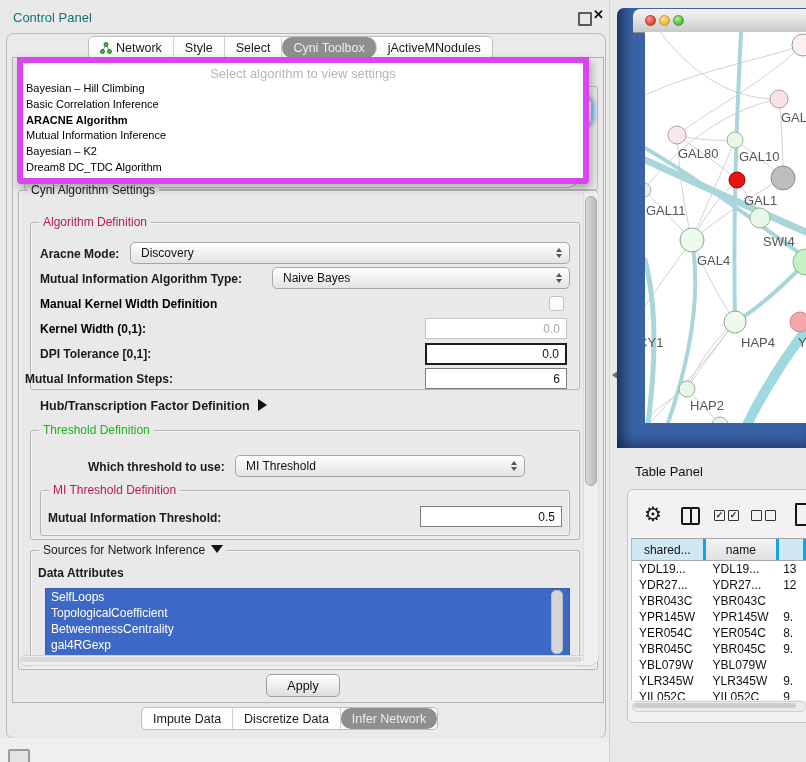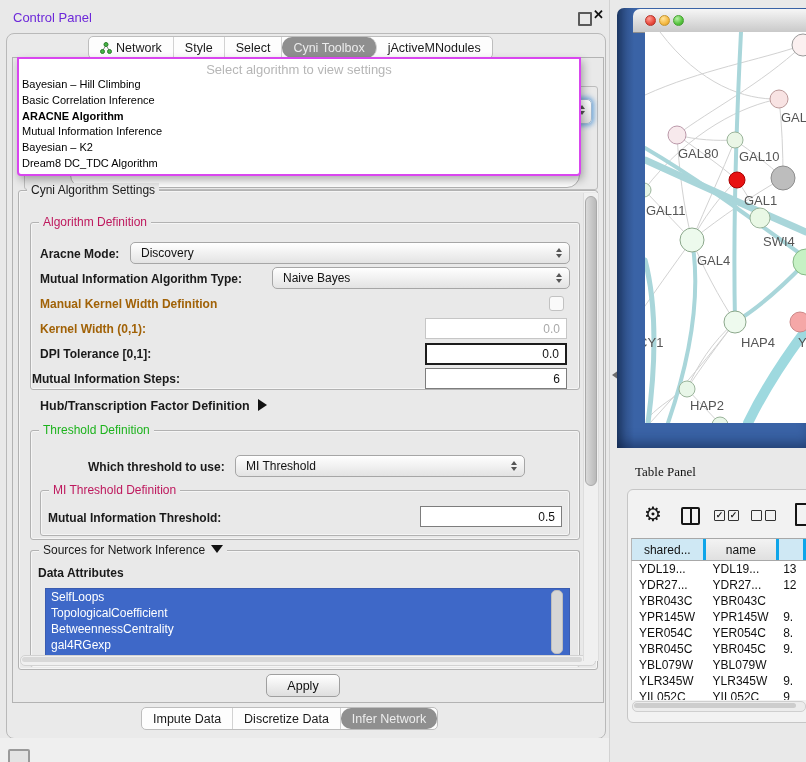--- a/index.html
+++ b/index.html
@@ -3,50 +3,50 @@
 <meta charset="utf-8">
 <style>
   html,body{margin:0;padding:0;}
   body{
     width:806px;height:762px;position:relative;overflow:hidden;
     background:#e9e9e9;font-family:"Liberation Sans",sans-serif;
     -webkit-font-smoothing:antialiased;
   }
   .abs{position:absolute;}
   
-  .cp-title{left:13px;top:10px;font-size:13px;color:#6d28d9;}
+  .cp-title{left:13px;top:10px;font-size:13px;color:#0f766e;}
   .float-btn{left:578px;top:12px;width:10px;height:10px;border:2px solid #5a5a5a;border-radius:1px;background:transparent;}
   .close-btn{left:593px;top:7px;font-size:13px;font-weight:bold;color:#111;}
   .outer-panel{left:6px;top:33px;width:598px;height:704px;border:1px solid #b9b9b9;border-radius:8px;background:#eaeaea;}
   .inner-pane{left:12px;top:57px;width:590px;height:644px;border:1px solid #b3b3b3;background:#e9e9e9;}
   
   .tabbar{display:flex;align-items:stretch;background:#fdfdfd;border:1px solid #bdbdbd;border-radius:5px;overflow:hidden;height:21px;}
   .tab{display:flex;align-items:center;gap:4px;padding:0 11px;font-size:12.5px;color:#1a1a1a;border-right:1px solid #d2d2d2;white-space:nowrap;}
   .tab:last-child{border-right:none;}
   .tab.selected{background:#8f8f8f;color:#ececec;border-radius:10px;}
   .top-tabs{left:88px;top:36px;}
   .bottom-tabs{left:141px;top:707px;}
   
   .frag-group{border:1px solid #bcbcbc;border-radius:3px;}
   .frag-combo{left:470px;top:99px;width:120px;height:23px;background:linear-gradient(#ffffff,#dfdfdf);
     border:1px solid #9db8d2;border-radius:5px;box-shadow:0 0 5px 2px rgba(90,155,215,.85);}
   .frag-field{left:70px;top:160px;width:508px;height:26px;background:#fcfcfc;border:1px solid #b2b2b2;border-radius:13px;}
   
-  .popup{left:17px;top:57px;width:560px;height:115px;background:#ffffff;border:2px solid #d946ef;
+  .popup{left:17px;top:57px;width:560px;height:115px;background:#ffffff;border:6px solid #d946ef;
     border-radius:0 0 4px 4px;box-shadow:2px 4px 9px rgba(0,0,0,.3);z-index:9;}
   .popup-placeholder{width:100%;text-align:center;padding-top:3px;font-size:13px;color:#b6b6b6;}
   .popup-item{padding:0 0 0 3px;font-size:11px;line-height:15.8px;color:#000;white-space:nowrap;}
   .popup-item.bold{font-weight:bold;}
   
   .group{border:1px solid #b2b2b2;border-radius:3px;box-shadow:inset 0 0 0 1px rgba(255,255,255,.55);}
   .legend{position:absolute;top:-8px;left:8px;background:#e9e9e9;padding:0 4px;font-size:12px;color:#1a1a1a;white-space:nowrap;}
   .legend.blue{color:#be185d;}
   .legend.green{color:#1db31d;}
   .lbl{font-size:12px;font-weight:bold;color:#1a1a1a;white-space:nowrap;}
-  .lbl.disabled{color:#a16207;}
+  .lbl.disabled{color:#000000;}
   
   .combo{background:linear-gradient(#ffffff,#e3e3e3);border:1px solid #a6a6a6;border-radius:5px;
     font-size:12px;color:#111;display:flex;align-items:center;padding:0 20px 0 10px;box-sizing:border-box;}
   .combo .arrows{position:absolute;right:7px;top:50%;transform:translateY(-50%);display:flex;flex-direction:column;gap:2px;}
   .combo .arrows i{display:block;width:0;height:0;border-left:3.5px solid transparent;border-right:3.5px solid transparent;}
   .combo .arrows .up{border-bottom:4px solid #555;}
   .combo .arrows .dn{border-top:4px solid #555;}
   
   .field{background:#fff;border:1px solid #7d7d7d;font-size:12px;color:#111;display:flex;align-items:center;
     justify-content:flex-end;padding:0 6px;box-sizing:border-box;}
@@ -73,21 +73,21 @@
   .net-window{left:617px;top:8px;width:189px;height:440px;border-radius:7px 0 0 0;
     background:linear-gradient(90deg,#1f3a66 0px,#31548f 9px,#3a63a6 17px);
     box-shadow:inset 0 -10px 14px -6px rgba(10,25,60,.55);}
   .net-titlebar{left:633px;top:9px;width:173px;height:23px;border-radius:7px 0 0 0;
     background:linear-gradient(#f6f6f6,#c9c9c9);border-bottom:1px solid #8e8e8e;}
   .light{position:absolute;top:6px;width:11px;height:11px;border-radius:50%;}
   .light.red{left:12px;background:radial-gradient(circle at 35% 30%,#ff9d94,#ea4b3e 60%,#c33227);border:1px solid #b7342a;box-sizing:border-box;}
   .light.yellow{left:26px;background:radial-gradient(circle at 35% 30%,#ffe49c,#f5b942 60%,#d1961f);border:1px solid #c6952e;box-sizing:border-box;}
   .light.green{left:40px;background:radial-gradient(circle at 35% 30%,#b6f0a4,#57c43f 60%,#3b9e2b);border:1px solid #47a233;box-sizing:border-box;}
   .net-canvas{left:645px;top:32px;width:161px;height:391px;background:#fff;overflow:hidden;}
-  .tp-title{left:635px;top:464px;font-size:13px;color:#111;font-family:Liberation Serif, serif;}
+  .tp-title{left:635px;top:464px;font-size:13px;color:#111;}
   .tp-panel{left:627px;top:489px;width:186px;height:232px;background:#f2f2f2;border:1px solid #c6c6c6;border-radius:6px;}
   .gear{left:644px;top:504px;font-size:20px;color:#151515;line-height:20px;}
   .cols-icon{left:681px;top:507px;width:15px;height:14px;border:2px solid #151515;border-radius:2px;}
   .cols-icon i{position:absolute;left:6.5px;top:0;width:2px;height:14px;background:#151515;}
   .cb{position:absolute;width:9px;height:9px;border:1.5px solid #333;border-radius:1px;font-size:9px;font-weight:bold;color:#222;line-height:8px;text-align:center;}
   .doc-icon{left:795px;top:503px;width:15px;height:19px;border:2px solid #151515;border-radius:1px;background:#f2f2f2;}
   
   .t-header{left:631px;top:538px;width:175px;height:23px;display:flex;border-top:1px solid #a8a8a8;border-bottom:1px solid #a8a8a8;border-left:1px solid #b5b5b5;box-sizing:border-box;}
   .t-hcell{display:flex;align-items:center;justify-content:center;font-size:12px;color:#111;border-right:3px solid #0ea5e9;box-sizing:border-box;height:100%;}
   .t-hcell.blue{background:#cfe8f4;}
@@ -179,21 +179,21 @@
       <i class="up"></i>
       <i class="dn"></i>
     </span>
 </div>
 <div class="abs lbl disabled" style="left:40px;top:297px;">Manual Kernel Width Definition</div>
 <div class="abs checkbox" style="left:549px;top:296px;"></div>
 <div class="abs lbl disabled" style="left:40px;top:322px;">Kernel Width (0,1):</div>
 <div class="abs field disabled" style="left:425px;top:318px;width:142px;height:21px;">0.0</div>
 <div class="abs lbl" style="left:40px;top:347px;">DPI Tolerance [0,1]:</div>
 <div class="abs field focus" style="left:425px;top:343px;width:142px;height:22px;">0.0</div>
-<div class="abs lbl" style="left:32px;top:372px;">Mutual Information Steps:</div>
+<div class="abs lbl" style="left:25px;top:372px;">Mutual Information Steps:</div>
 <div class="abs field" style="left:425px;top:368px;width:142px;height:21px;">6</div>
 
 <div class="abs lbl" style="left:40px;top:399px;font-size:12.5px;">
   <span>Hub/Transcription Factor Definition</span><span class="tri-right"></span>
 </div>
 
 <div class="abs group" style="left:30px;top:430px;width:548px;height:108px;">
   <span class="legend green">Threshold Definition</span>
 </div>
 <div class="abs lbl" style="left:88px;top:460px;">Which threshold to use:</div>

